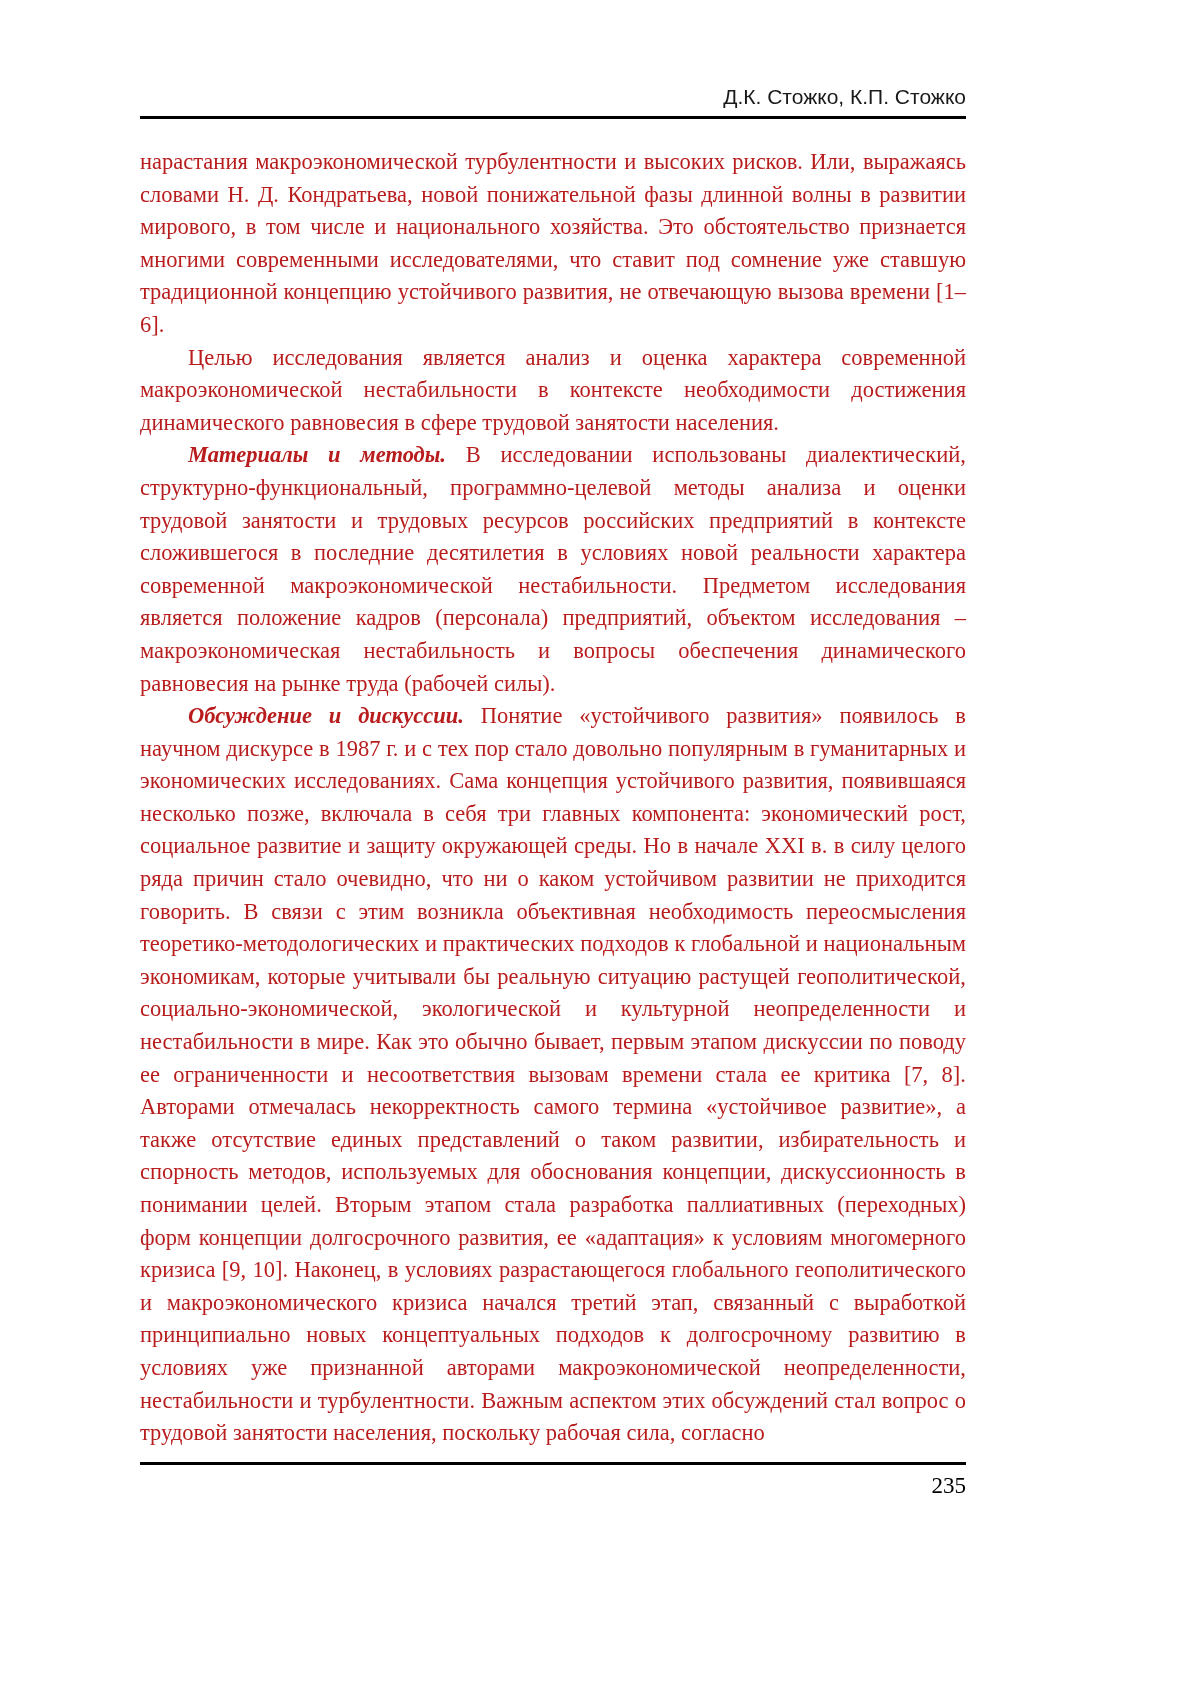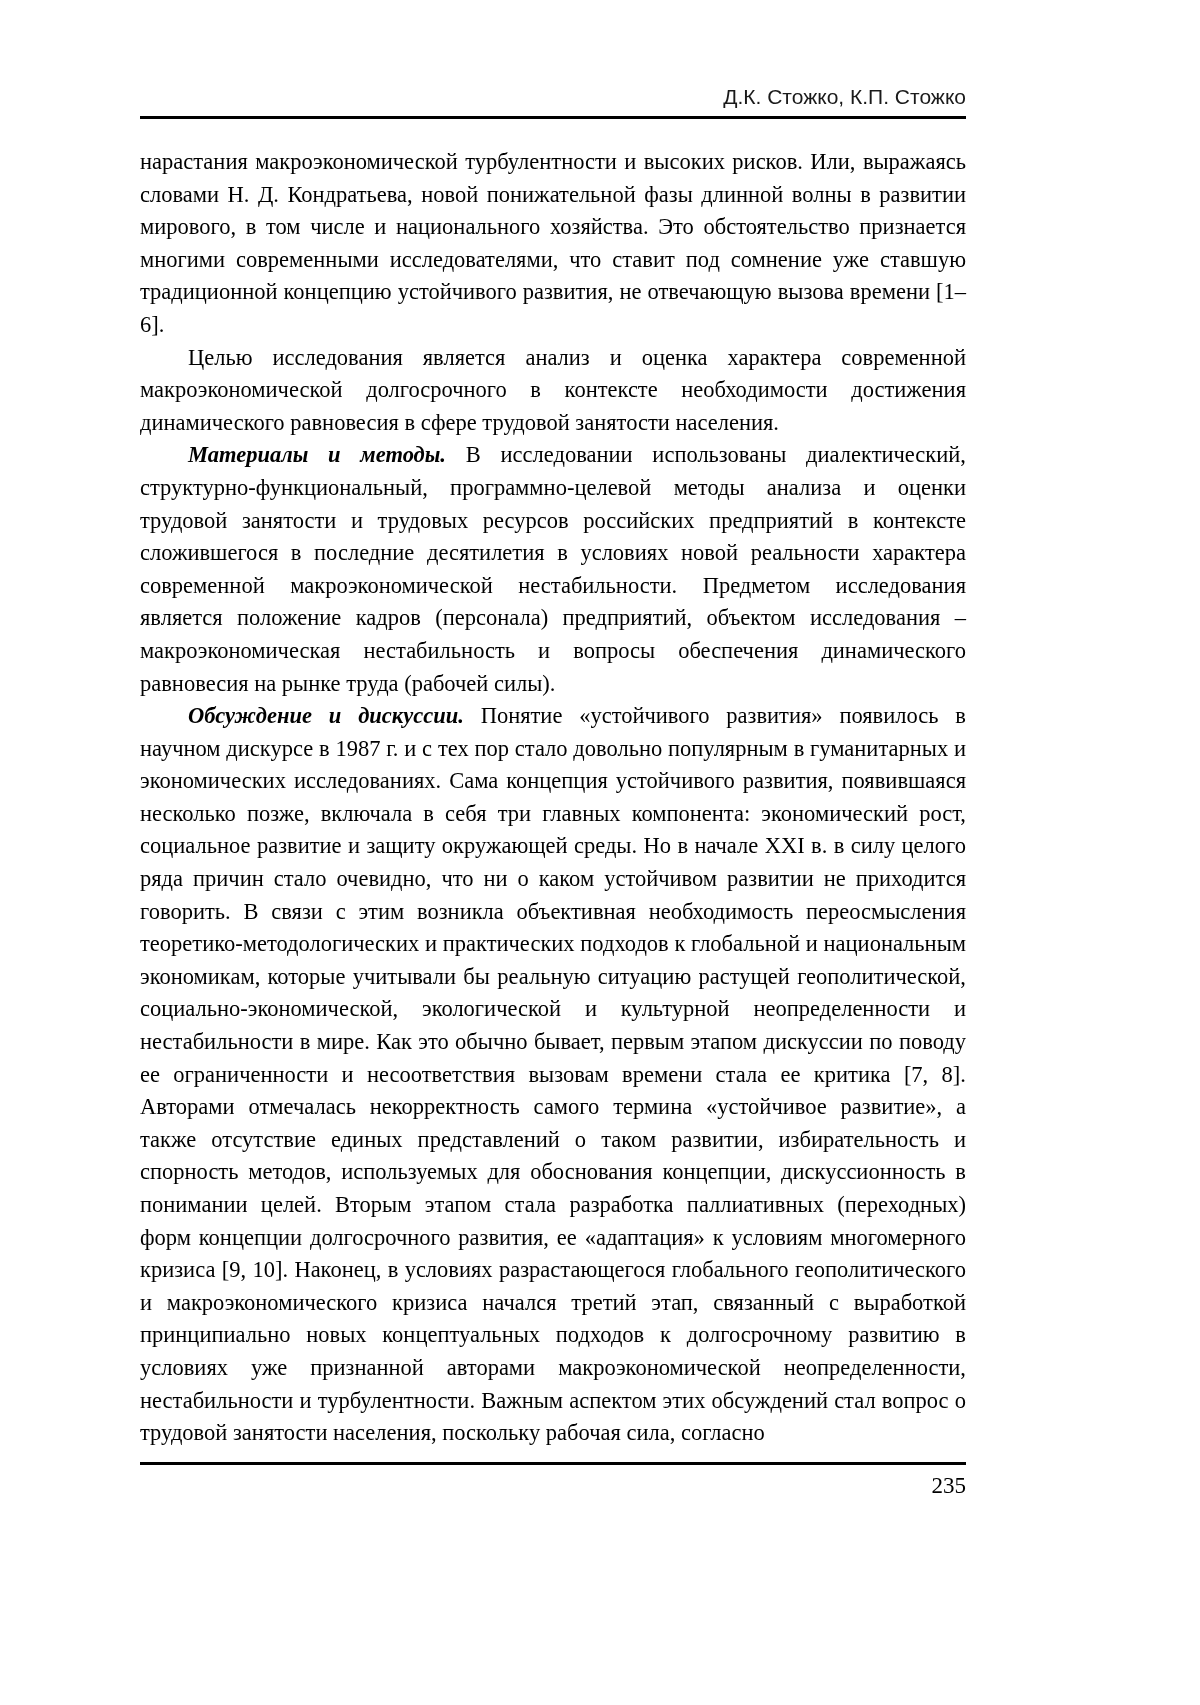--- a/index.html
+++ b/index.html
@@ -30,21 +30,21 @@
     .header-rule {
       margin-top: 7px;
       height: 0;
       border-top: 3px solid #000000;
     }
     .body-text {
       margin-top: 27px;
       font-size: 22.5px;
       line-height: 32.6px;
       text-align: justify;
-      color: #000000;
+      color: #b91c1c;
     }
     .body-text p {
       text-indent: 48px;
     }
     .body-text p.no-indent {
       text-indent: 0;
     }
     .lead {
       font-weight: bold;
       font-style: italic;
@@ -71,21 +71,21 @@
 
 <div class="page">
 
   <div class="header">
     <span class="authors">Д.К. Стожко, К.П. Стожко</span>
     <div class="header-rule"></div>
   </div>
 
   <div class="body-text">
     <p class="no-indent">нарастания макроэкономической турбулентности и высоких рисков. Или, выражаясь словами Н. Д. Кондратьева, новой понижательной фазы длинной волны в развитии мирового, в том числе и национального хозяйства. Это обстоятельство признается многими современными исследователями, что ставит под сомнение уже ставшую традиционной концепцию устойчивого развития, не отвечающую вызова времени [1–6].</p>
-    <p>Целью исследования является анализ и оценка характера современной макроэкономической долгосрочного в контексте необходимости достижения динамического равновесия в сфере трудовой занятости населения.</p>
+    <p>Целью исследования является анализ и оценка характера современной макроэкономической нестабильности в контексте необходимости достижения динамического равновесия в сфере трудовой занятости населения.</p>
     <p><span class="lead">Материалы и методы.</span><span> В исследовании использованы диалектический, структурно-функциональный, программно-целевой методы анализа и оценки трудовой занятости и трудовых ресурсов российских предприятий в контексте сложившегося в последние десятилетия в условиях новой реальности характера современной макроэкономической нестабильности. Предметом исследования является положение кадров (персонала) предприятий, объектом исследования – макроэкономическая нестабильность и вопросы обеспечения динамического равновесия на рынке труда (рабочей силы).</span></p>
     <p><span class="lead">Обсуждение и дискуссии.</span><span> Понятие «устойчивого развития» появилось в научном дискурсе в 1987 г. и с тех пор стало довольно популярным в гуманитарных и экономических исследованиях. Сама концепция устойчивого развития, появившаяся несколько позже, включала в себя три главных компонента: экономический рост, социальное развитие и защиту окружающей среды. Но в начале XXI в. в силу целого ряда причин стало очевидно, что ни о каком устойчивом развитии не приходится говорить. В связи с этим возникла объективная необходимость переосмысления теоретико-методологических и практических подходов к глобальной и национальным экономикам, которые учитывали бы реальную ситуацию растущей геополитической, социально-экономической, экологической и культурной неопределенности и нестабильности в мире. Как это обычно бывает, первым этапом дискуссии по поводу ее ограниченности и несоответствия вызовам времени стала ее критика [7, 8]. Авторами отмечалась некорректность самого термина «устойчивое развитие», а также отсутствие единых представлений о таком развитии, избирательность и спорность методов, используемых для обоснования концепции, дискуссионность в понимании целей. Вторым этапом стала разработка паллиативных (переходных) форм концепции долгосрочного развития, ее «адаптация» к условиям многомерного кризиса [9, 10]. Наконец, в условиях разрастающегося глобального геополитического и макроэкономического кризиса начался третий этап, связанный с выработкой принципиально новых концептуальных подходов к долгосрочному развитию в условиях уже признанной авторами макроэкономической неопределенности, нестабильности и турбулентности. Важным аспектом этих обсуждений стал вопрос о трудовой занятости населения, поскольку рабочая сила, согласно</span></p>
   </div>
 
   <div class="footer">
     <div class="footer-rule"></div>
     <div class="page-number-row">
       <span>235</span>
     </div>
   </div>

